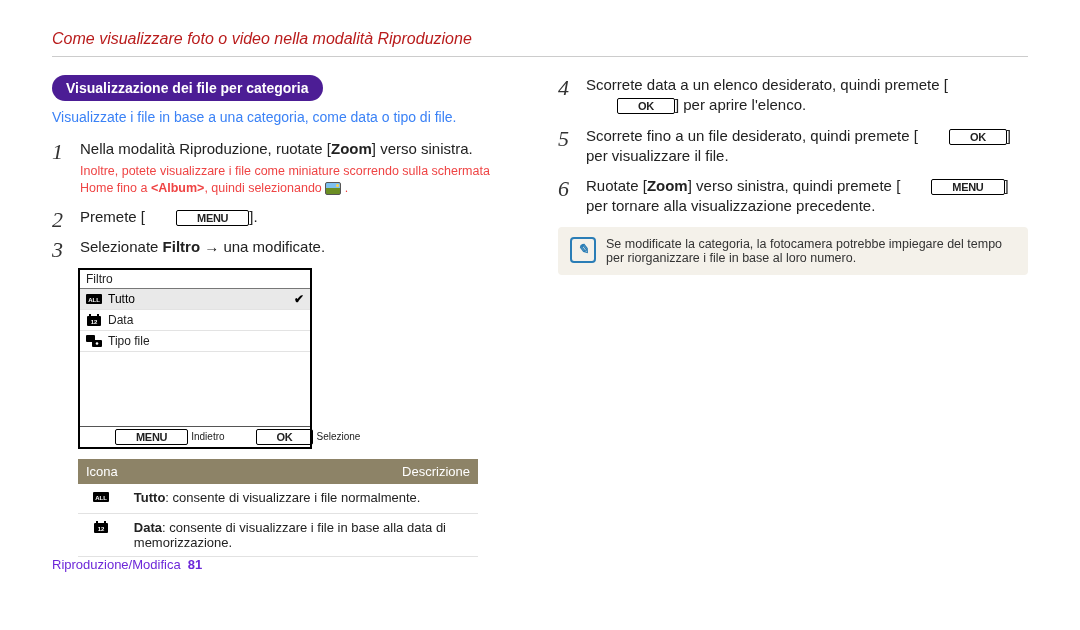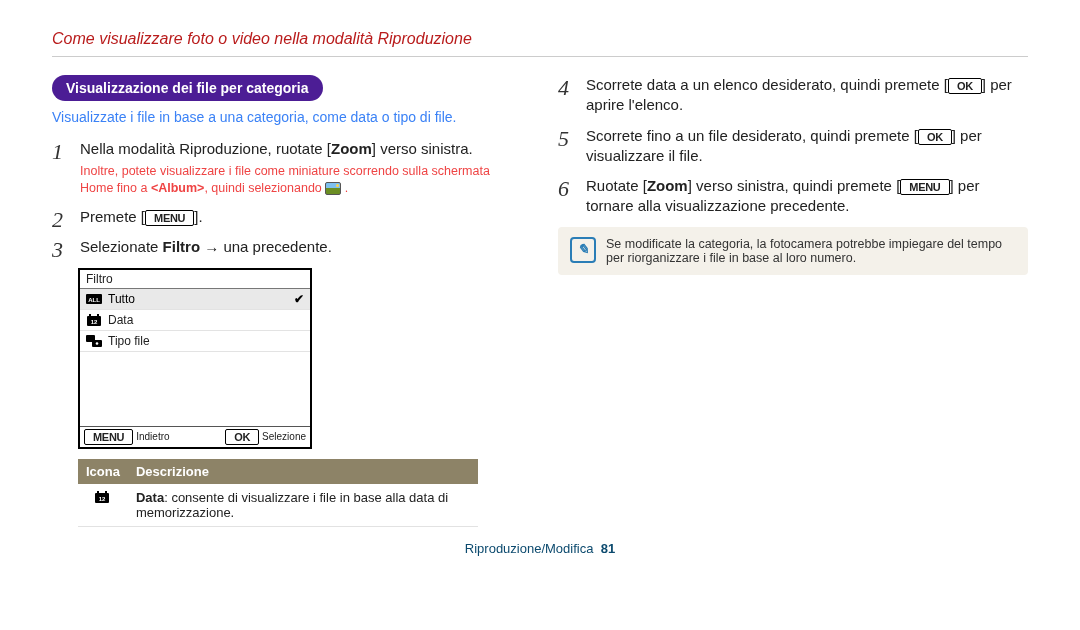--- a/index.html
+++ b/index.html
@@ -9,47 +9,47 @@
   .cols { display: flex; gap: 36px; margin-top: 18px; }
   .col { flex: 1; }
   .pill { display: inline-block; background: #4c1d95; color: #fff; border-radius: 999px; padding: 5px 14px; font-size: 14px; font-weight: 600; }
   .desc { font-size: 14px; margin: 8px 0 14px 0; color: #3b82f6; }
   ol.steps { list-style: none; padding: 0; margin: 0; counter-reset: step; }
   ol.steps > li { position: relative; padding-left: 28px; margin-bottom: 10px; font-size: 15px; line-height: 1.35; }
   ol.steps > li::before { counter-increment: step; content: counter(step); position: absolute; left: 0; top: -2px; font-style: italic; font-family: Georgia, "Times New Roman", serif; font-size: 22px; color: #333; }
   ol.steps.start4 { counter-reset: step 3; }
   .sub { font-size: 12.5px; color: #ef4444; margin-top: 4px; padding-left: 0; }
   .bold { font-weight: 700; }
-  .inline-icon { display: inline-flex; align-items: center; justify-content: center; border: 1px solid #000; border-radius: 2px; padding: 0 8px; font-size: 11px; font-weight: 700; height: 14px; line-height: 14px; vertical-align: middle; font-family: Arial, sans-serif; letter-spacing: -0.3px; }
+  .inline-icon { display: inline-flex; align-items: center; justify-content: center; border: 1px solid #000; border-radius: 2px; padding: 0 20px; font-size: 11px; font-weight: 700; height: 14px; line-height: 14px; vertical-align: middle; font-family: Arial, sans-serif; letter-spacing: -0.3px; margin-left: 31px; }
   .inline-img { display: inline-block; width: 14px; height: 11px; background: linear-gradient(to bottom, #7ec0ee 45%, #6b8e23 45%); border: 1px solid #555; border-radius: 2px; vertical-align: middle; position: relative; }
   .inline-img::after { content: ""; position: absolute; top: 1px; right: 1px; width: 3px; height: 3px; background: #ffd24a; border-radius: 50%; }
 
   
   .screen { width: 230px; border: 2px solid #000; margin: 8px 0 10px 26px; font-size: 12px; }
   .screen-title { background: #fff; padding: 2px 6px; border-bottom: 1px solid #777; font-size: 12px; }
   .screen-list { background: #fff; }
   .screen-row { display: flex; align-items: center; gap: 6px; padding: 3px 6px; border-bottom: 1px solid #e3e3e3; }
   .screen-row.sel { background: #e9e9e9; color: #000; }
   .screen-row .ico { width: 16px; height: 13px; display: flex; align-items: center; justify-content: center; font-size: 10px; }
   .screen-row .chk { margin-left: auto; font-weight: 700; }
   .screen-body { height: 74px; background: #fff; }
   .screen-footer { display: flex; justify-content: space-between; background: #fff; padding: 2px 4px; border-top: 1px solid #555; font-size: 10px; }
   .screen-footer .btn { display: inline-flex; align-items: center; gap: 3px; }
 
   
   table.icon-table { border-collapse: collapse; font-size: 13px; margin-left: 26px; width: 400px; }
-  table.icon-table th { background: #8d8367; color: #fff; font-weight: 700; text-align: left; padding: 5px 8px; font-size: 13px; }
+  table.icon-table th { background: #8d8367; color: #fff; font-weight: 400; text-align: right; padding: 5px 8px; font-size: 13px; }
   table.icon-table td { padding: 6px 8px; border-bottom: 1px solid #e2e2e2; vertical-align: top; }
   table.icon-table td.ic { width: 30px; text-align: center; }
 
   
   .note { background: #f4f1ea; border-radius: 4px; padding: 10px 12px; display: flex; gap: 10px; font-size: 12.5px; color: #333; margin-top: 10px; }
   .note-icon { flex: 0 0 22px; height: 22px; border: 2px solid #2a7db6; color: #2a7db6; border-radius: 4px; display: flex; align-items: center; justify-content: center; font-family: Georgia, serif; font-style: italic; font-weight: 700; font-size: 14px; }
 
-  .foot { text-align: center; font-size: 13px; color: #0c4a6e; margin-top: 14px; }
+  .foot { text-align: left; font-size: 13px; color: #6d28d9; }
   .pn { font-weight: 700; }
 
   
   .cam-icon-svg { width: 18px; height: 14px; }
 </style>
 </head>
 <body>
 
 <svg width="0" height="0" style="position:absolute">
   <defs>
@@ -84,21 +84,21 @@
         <li>
           <span>Nella modalità Riproduzione, ruotate [</span><span class="bold">Zoom</span><span>] verso sinistra.</span>
           <div class="sub">
             <span>Inoltre, potete visualizzare i file come miniature scorrendo sulla schermata Home fino a </span><span class="bold">&lt;Album&gt;</span><span>, quindi selezionando </span><span class="inline-img"></span> .
           </div>
         </li>
         <li>
           <span>Premete [</span><span class="inline-icon">MENU</span><span>].</span>
         </li>
         <li>
-          <span>Selezionate </span><span class="bold">Filtro</span><span> → </span><span>una precedente.</span>
+          <span>Selezionate </span><span class="bold">Filtro</span><span> → </span><span>una modificate.</span>
         </li>
       </ol>
 
       
       <div class="screen">
         <div class="screen-title">Filtro</div>
         <div class="screen-list">
           <div class="screen-row sel">
             <span class="ico">
                 <svg class="cam-icon-svg">
@@ -140,20 +140,26 @@
 
       
       <table class="icon-table">
         <tbody>
             <tr>
           <th>Icona</th>
           <th>Descrizione</th>
         </tr>
         <tr>
           <td class="ic"><svg class="cam-icon-svg">
+                  <use href="#ico-all"></use>
+                </svg></td>
+          <td><span class="bold">Tutto</span><span>: consente di visualizzare i file normalmente.</span></td>
+        </tr>
+        <tr>
+          <td class="ic"><svg class="cam-icon-svg">
                   <use href="#ico-date"></use>
                 </svg></td>
           <td><span class="bold">Data</span><span>: consente di visualizzare i file in base alla data di memorizzazione.</span></td>
         </tr>
       </tbody>
         </table>
     </div>
 
     <div class="col">
       <ol class="steps start4">

